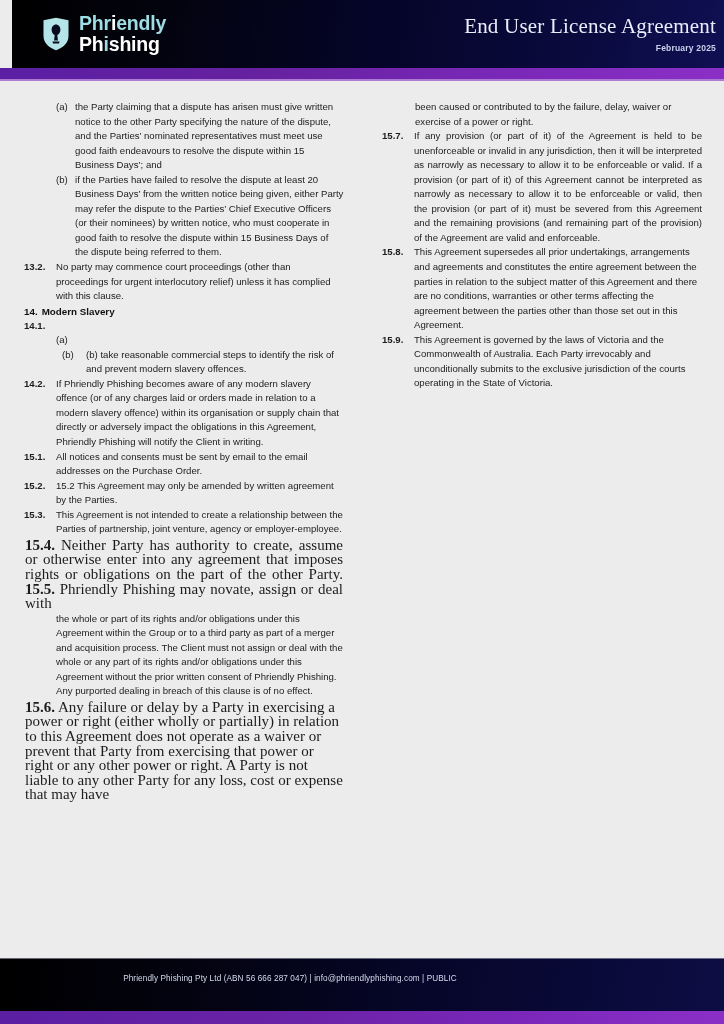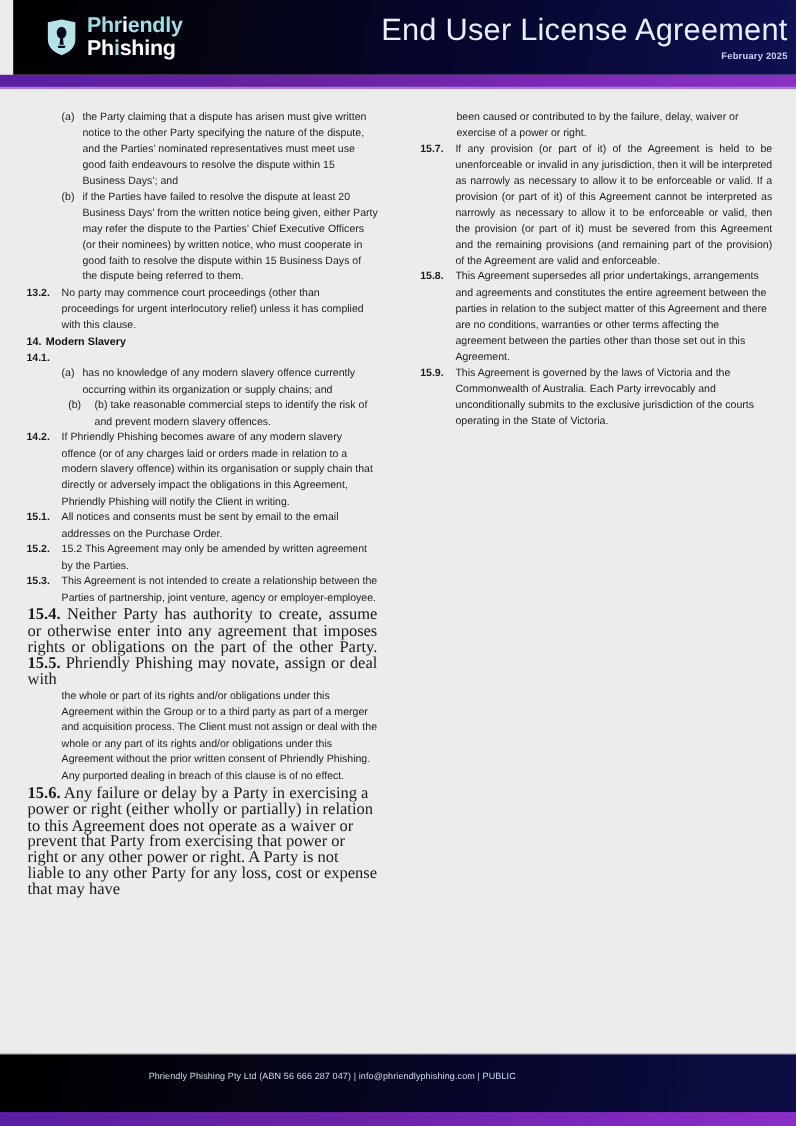--- a/index.html
+++ b/index.html
@@ -71,24 +71,25 @@
   .brand-line1 .alt { color: #ffffff; }
   .brand-line2 { color: #ffffff; margin-top: 2px; }
   .brand-line2 .alt { color: #9fdde4; }
 
   .header-right {
     text-align: right;
     padding-right: 4px;
   }
   .doc-title {
     color: #e9eefb;
-    font-size: 28px;
+    font-size: 21px;
     font-weight: 400;
     letter-spacing: .2px;
     line-height: 1.1;
+    font-family: Liberation Serif, serif;
   }
   .doc-date {
     color: #c9d3ee;
     font-size: 8.5px;
     font-weight: bold;
     letter-spacing: .2px;
     margin-top: 4px;
   }
 
   
@@ -179,21 +180,21 @@
     position: absolute;
     top: 0; left: 0;
     width: 724px;
     height: 1px;
     background: #b9b9c9;
     opacity: .55;
   }
   .footer-text {
     position: absolute;
     top: 16px;
-    left: 12px;
+    left: 0;
     width: 580px;
     text-align: center;
     color: #d5dced;
     font-size: 8.2px;
     letter-spacing: .1px;
   }
   .footer-accent {
     position: absolute;
     bottom: 0; left: 0;
     width: 724px;
@@ -249,21 +250,20 @@
         <span class="num">14.</span>
         <span class="txt">Modern Slavery</span>
       </div>
 
       <div class="clause lvl2">
         <span class="num">14.1.</span>
       </div>
 
       <div class="clause lvl3">
         <span class="num">(a)</span>
-        <span class="txt">has no knowledge of any modern slavery offence currently occurring within its organization or supply chains; and</span>
       </div>
 
       <div class="clause lvl3b">
         <span class="num">(b)</span>
         <span class="txt">(b) take reasonable commercial steps to identify the risk of and prevent modern slavery offences.</span>
       </div>
 
       <div class="clause lvl2">
         <span class="num">14.2.</span>
         <span class="txt">If Phriendly Phishing becomes aware of any modern slavery offence (or of any charges laid or orders made in relation to a modern slavery offence) within its organisation or supply chain that directly or adversely impact the obligations in this Agreement, Phriendly Phishing will notify the Client in writing.</span>

